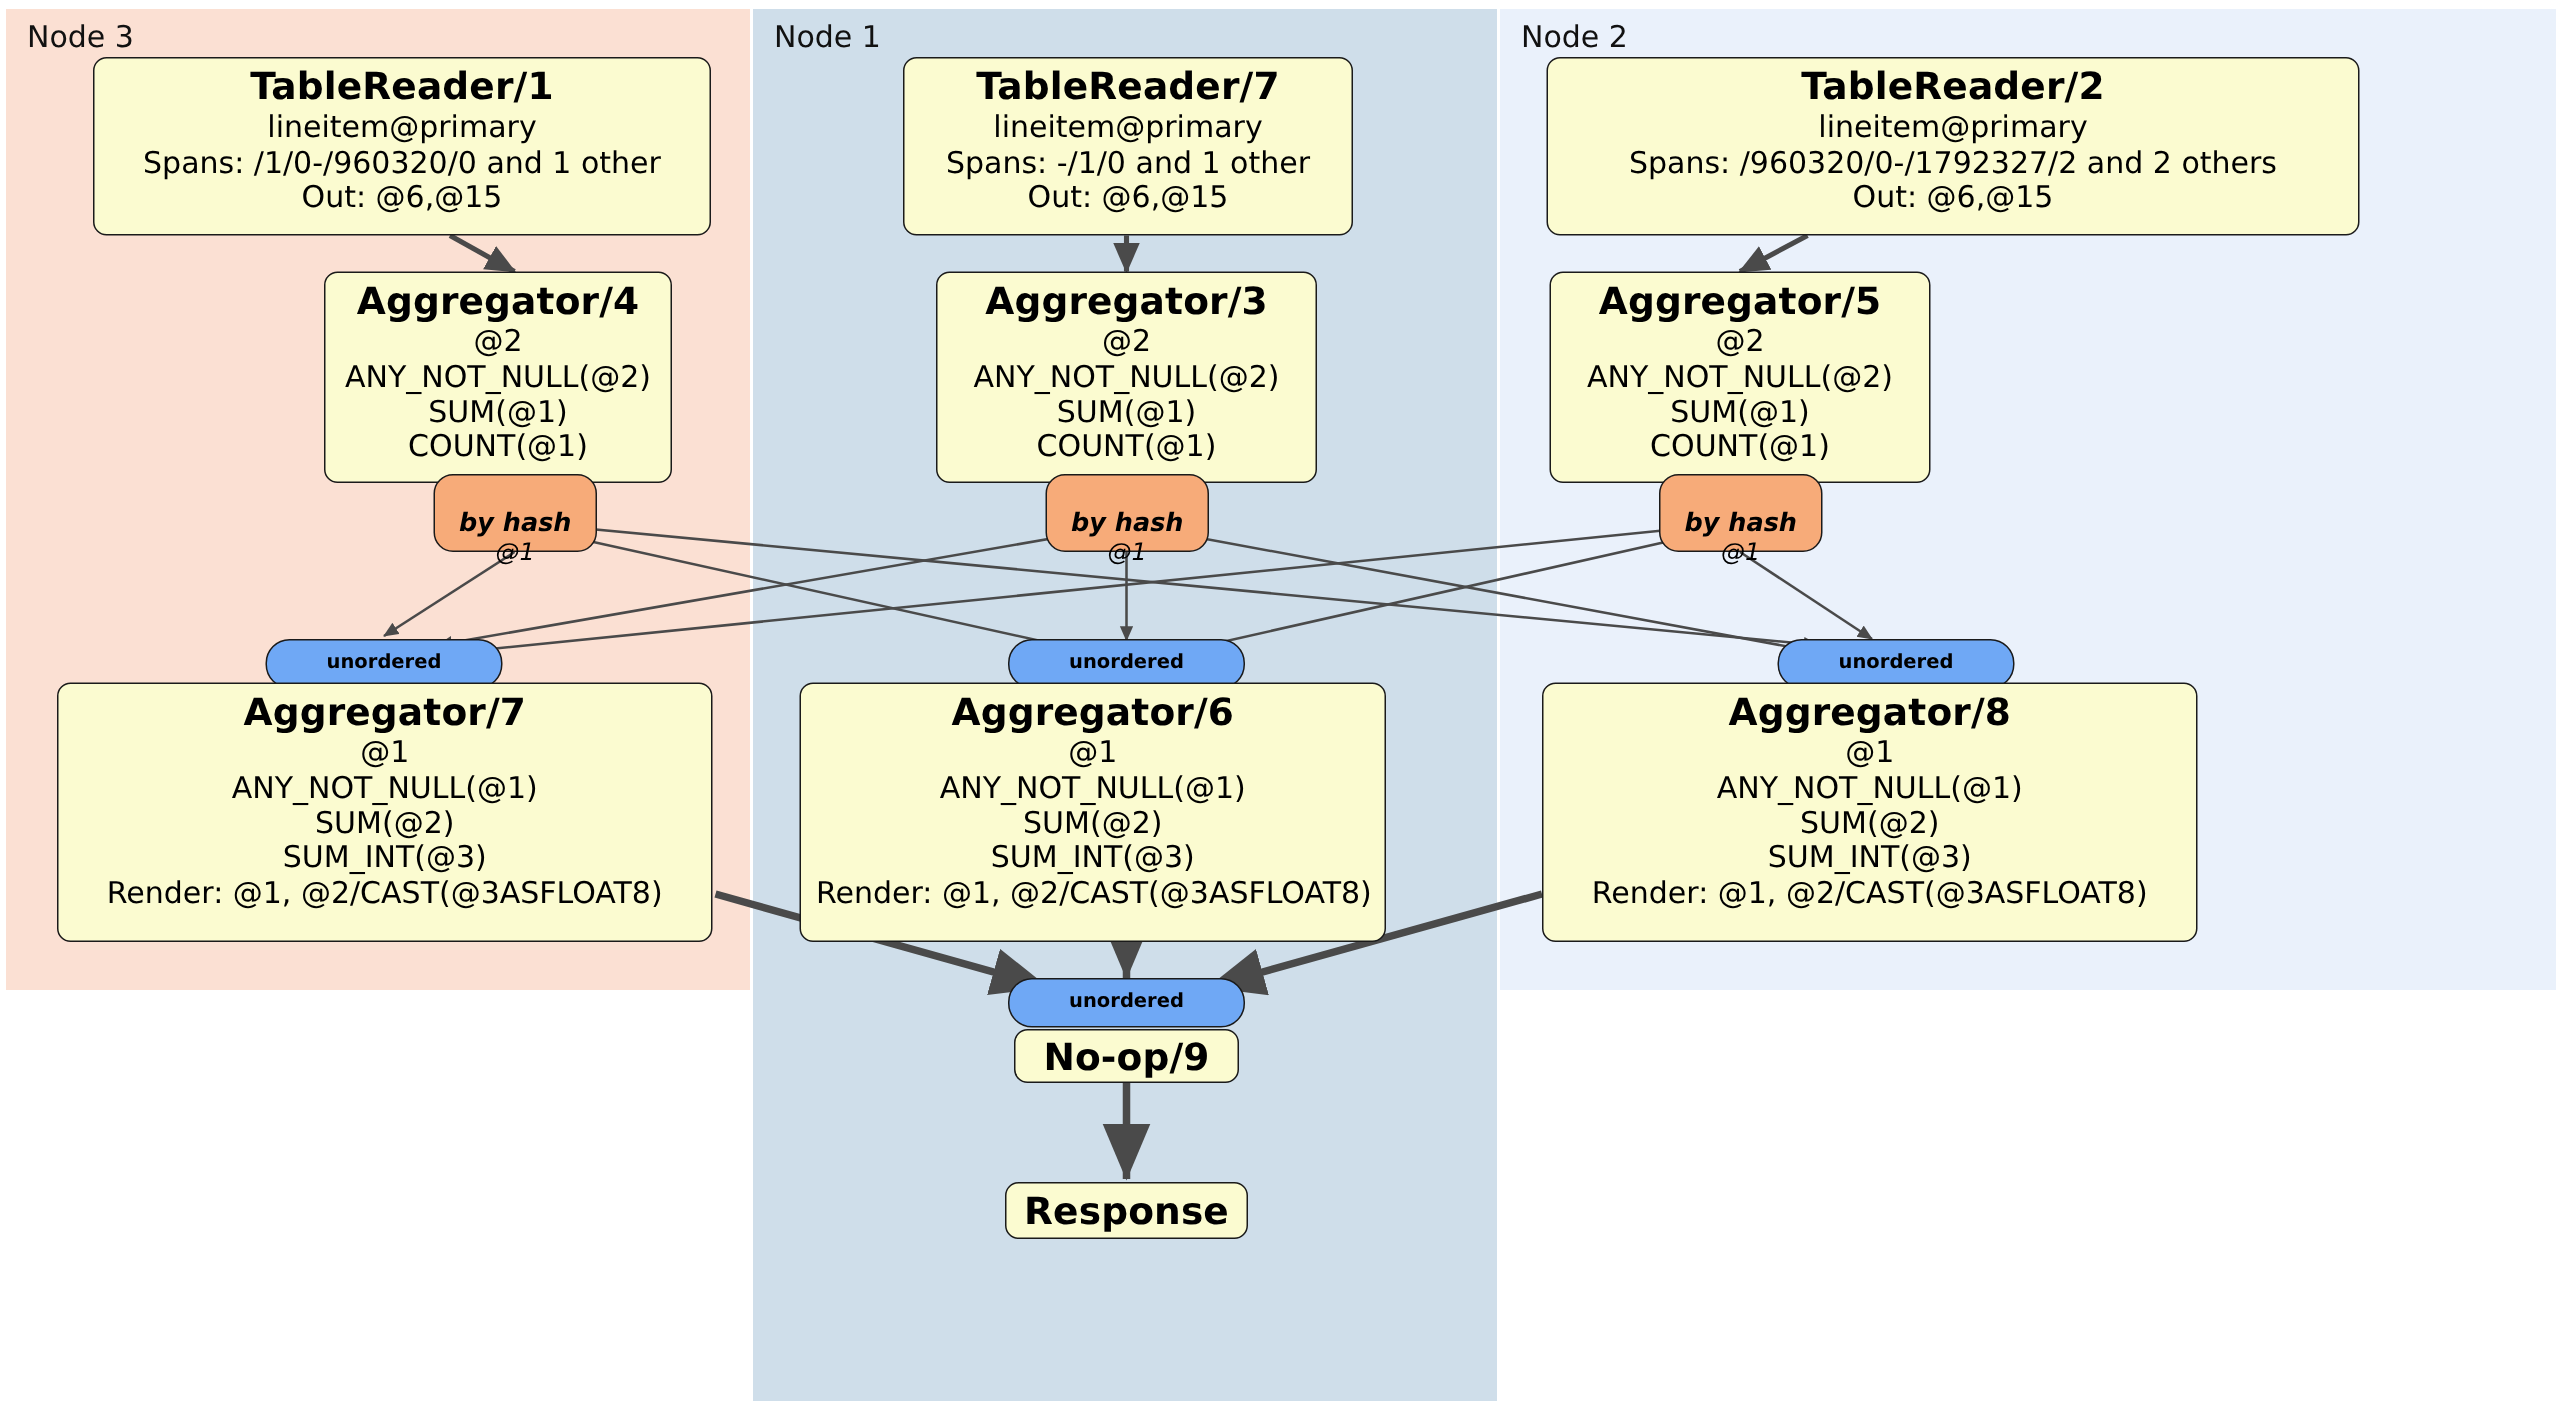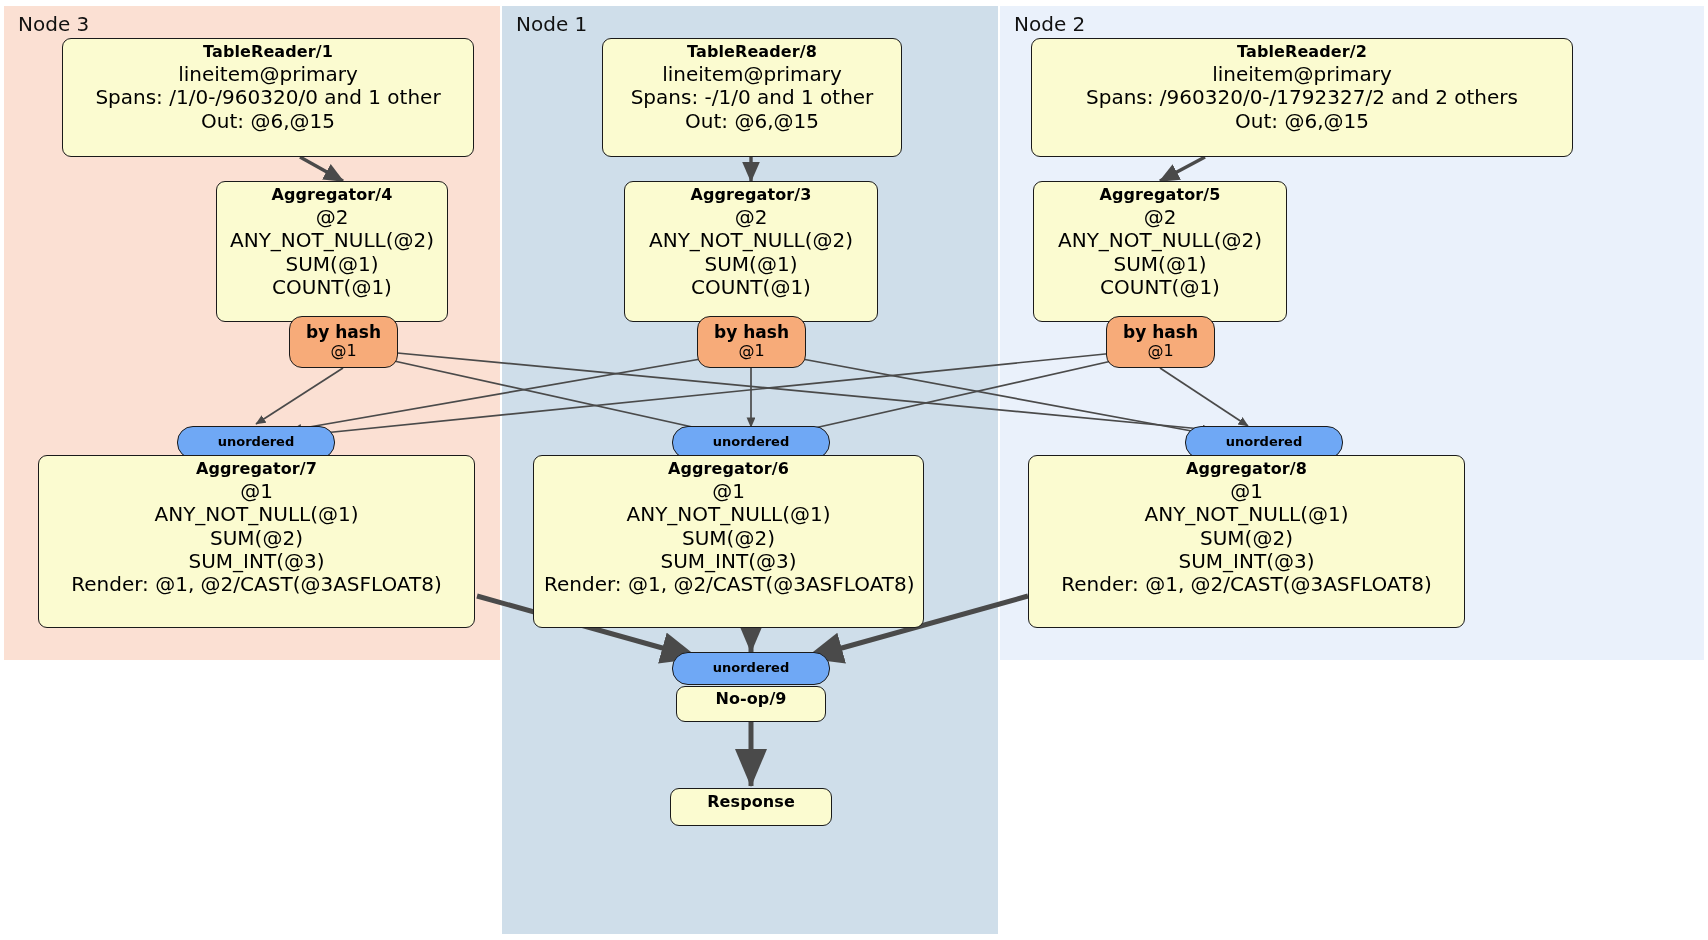--- a/index.html
+++ b/index.html
@@ -27,38 +27,39 @@
     background:#fbfbd0;
     border:1.6px solid #1a1a1a;
     border-radius:9px;
     text-align:center;
     color:#000;
     padding:4px 10px 6px 10px;
     line-height:1.17;
     font-size:20px;
   }
   .proc .ttl{
-    font-weight:bold;font-size:16px;letter-spacing:.1px;
+    font-weight:bold;font-size:25px;letter-spacing:.1px;
     display:block;margin-bottom:1px;
   }
   .proc .ln{display:block;font-size:20px;white-space:nowrap;}
 
   
   .badge{
     position:absolute;box-sizing:border-box;
     border:1.6px solid #1a1a1a;
     text-align:center;color:#000;
     white-space:nowrap;
     line-height:1.1;
   }
   .badge.hash{
     background:#f7ab79;
     border-radius:13px;
     font-size:17px;font-weight:bold;
-    padding-top:6px;
+    padding-top:23px;
+    font-style:italic;
   }
   .badge.hash .sub{display:block;font-weight:normal;font-size:16px;}
   .badge.unord{
     background:#6fa8f5;
     border-radius:16px;
     font-size:13px;font-weight:bold;
     display:flex;align-items:center;justify-content:center;
   }
   svg#edges{position:absolute;left:0;top:0;width:1708px;height:940px;
             pointer-events:none;}
@@ -116,21 +117,21 @@
   </svg>
 
   <div class="proc" style="left:62px;top:38px;width:412px;height:119px;">
     <span class="ttl">TableReader/1</span>
     <span class="ln">lineitem@primary</span>
     <span class="ln">Spans: /1/0-/960320/0 and 1 other</span>
     <span class="ln">Out: @6,@15</span>
   </div>
 
   <div class="proc" style="left:602px;top:38px;width:300px;height:119px;">
-    <span class="ttl">TableReader/8</span>
+    <span class="ttl">TableReader/7</span>
     <span class="ln">lineitem@primary</span>
     <span class="ln">Spans: -/1/0 and 1 other</span>
     <span class="ln">Out: @6,@15</span>
   </div>
 
   <div class="proc" style="left:1031px;top:38px;width:542px;height:119px;">
     <span class="ttl">TableReader/2</span>
     <span class="ln">lineitem@primary</span>
     <span class="ln">Spans: /960320/0-/1792327/2 and 2 others</span>
     <span class="ln">Out: @6,@15</span>

